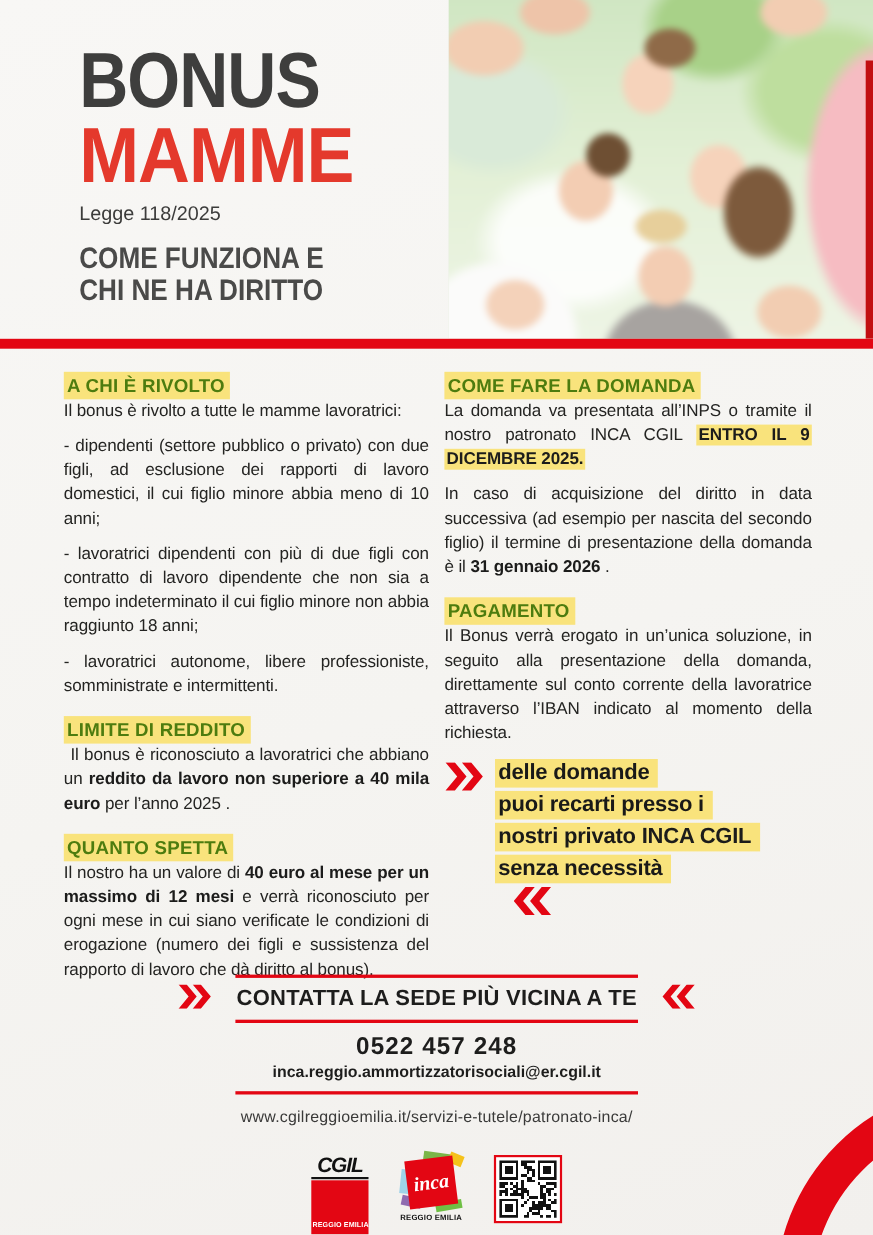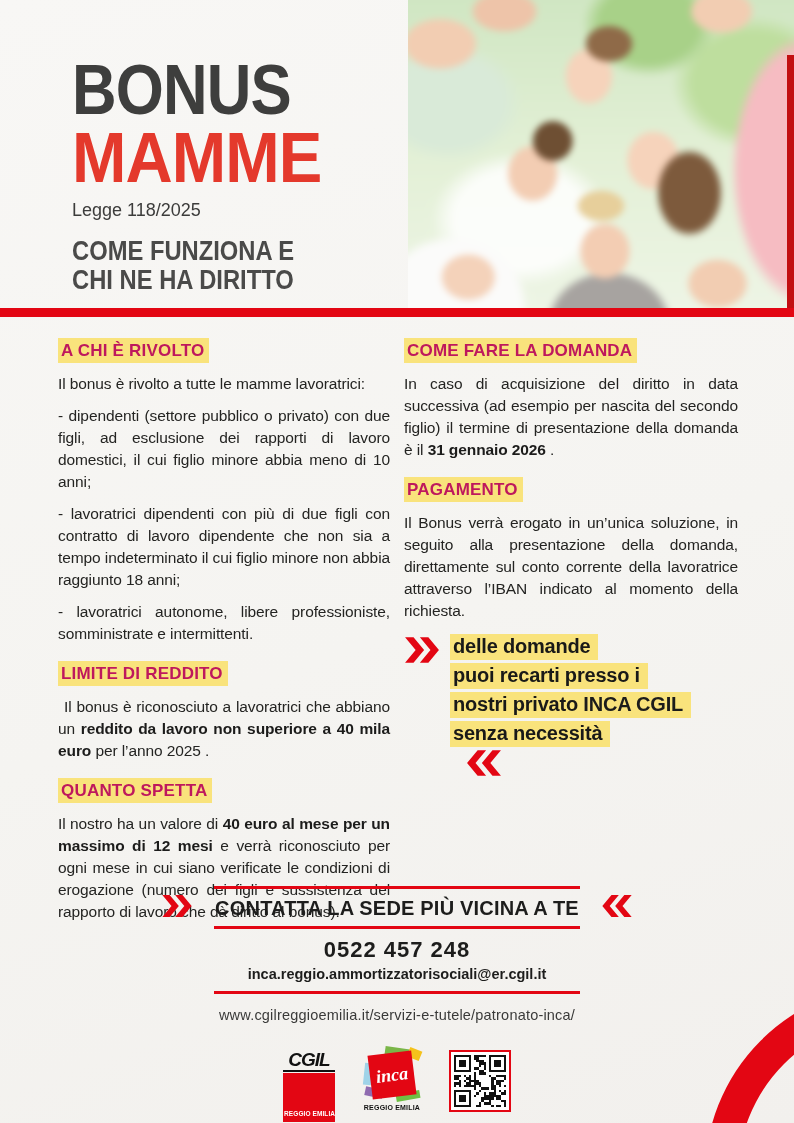--- a/index.html
+++ b/index.html
@@ -39,32 +39,32 @@
       
       radial-gradient(120px 90px at 30% 70%, rgba(255,255,255,0.85) 0 55%, rgba(255,255,255,0) 75%),
       radial-gradient(90px 70px at 62% 10%, #a8d188 0 55%, rgba(168,209,136,0) 75%),
       radial-gradient(110px 90px at 88% 28%, #bede9e 0 55%, rgba(190,222,158,0) 75%),
       radial-gradient(100px 80px at 12% 34%, #d9ead8 0 55%, rgba(217,234,216,0) 75%),
       linear-gradient(180deg,#cfe6c2 0%,#e3f0d6 50%,#eef5e6 100%);
   }
   .photo-red-strip { position:absolute; right:0; top:55px; width:7px; height:253px; background:#c20f11; }
 
   
-  .title-block { position:absolute; left:72px; top:56px; z-index:2; }
+  .title-block { position:absolute; left:72px; top:40px; z-index:2; }
   .t1, .t2 { font-size:71px; line-height:68px; font-weight:700; letter-spacing:-1px; transform-origin:left center; white-space:nowrap; }
   .t1 { color:#3e3e3d; transform:scaleX(0.87); }
   .t2 { color:#e4392c; transform:scaleX(0.92); }
   .law { margin-top:8px; font-size:18px; color:#3c3c3b; }
   .subtitle { margin-top:16px; font-size:27px; line-height:29px; font-weight:700; color:#4a4a49; transform:scaleX(0.88); transform-origin:left top; white-space:nowrap; }
 
   .red-bar { position:absolute; left:0; top:308px; width:794px; height:9px; background:#e30613; z-index:3; }
 
   
   .columns { position:absolute; left:58px; top:338px; display:grid; grid-template-columns:332px 334px; column-gap:14px; z-index:2; }
-  .sec-h { display:inline-block; background:#f9e37c; padding:3px 5px 2px 3px; font-size:17px; font-weight:700; color:#be185d; letter-spacing:0.2px; margin-bottom:10px; }
+  .sec-h { display:inline-block; background:#f9e37c; padding:3px 5px 2px 3px; font-size:17px; font-weight:700; color:#4d7c0f; letter-spacing:0.2px; margin-bottom:0; }
   .mt { margin-top:16px; }
   .col p { font-size:15.5px; line-height:22px; text-align:justify; color:#242422; margin:0 0 10px; letter-spacing:-0.1px; }
   .col p.indent { text-indent:6px; }
   .col strong { font-weight:700; color:#1c1c1b; }
   .hl-strong { background:#f9e37c; font-weight:700; padding:1px 2px; -webkit-box-decoration-break:clone; box-decoration-break:clone; }
 
   
   .quote { position:relative; margin-top:12px; padding-left:46px; }
   .q-open { position:absolute; left:0; top:3px; }
   .q-line { margin-bottom:3px; white-space:nowrap; }
@@ -137,20 +137,21 @@
 
       <div class="mt"><span class="sec-h">LIMITE DI REDDITO</span></div>
       <p class="indent"><span>Il bonus è riconosciuto a lavoratrici che abbiano un </span><strong>reddito da lavoro non superiore a 40 mila euro</strong><span> per l’anno 2025 .</span></p>
 
       <div class="mt"><span class="sec-h">QUANTO SPETTA</span></div>
       <p><span>Il nostro ha un valore di </span><strong>40 euro al mese per un massimo di 12 mesi</strong><span> e verrà riconosciuto per ogni mese in cui siano verificate le condizioni di erogazione (numero dei figli e sussistenza del rapporto di lavoro che dà diritto al bonus).</span></p>
     </section>
 
     <section class="col">
       <div><span class="sec-h">COME FARE LA DOMANDA</span></div>
+      <p><span>La domanda va presentata all’INPS o tramite il nostro patronato INCA CGIL </span><strong class="hl-strong">ENTRO IL 9 DICEMBRE 2025.</strong></p>
       <p><span>In caso di acquisizione del diritto in data successiva (ad esempio per nascita del secondo figlio) il termine di presentazione della domanda è il </span><strong>31 gennaio 2026</strong><span> .</span></p>
 
       <div class="mt"><span class="sec-h">PAGAMENTO</span></div>
       <p>Il Bonus verrà erogato in un’unica soluzione, in seguito alla presentazione della domanda, direttamente sul conto corrente della lavoratrice attraverso l’IBAN indicato al momento della richiesta.</p>
 
       <div class="quote">
         <span class="q-open">
           <svg width="36" height="26" viewBox="0 0 34 24">
               <path d="M1 0 h8 l10 12 -10 12 h-8 l10 -12 z" fill="#e30613"></path>
               <path d="M15 0 h8 l10 12 -10 12 h-8 l10 -12 z" fill="#e30613"></path>

